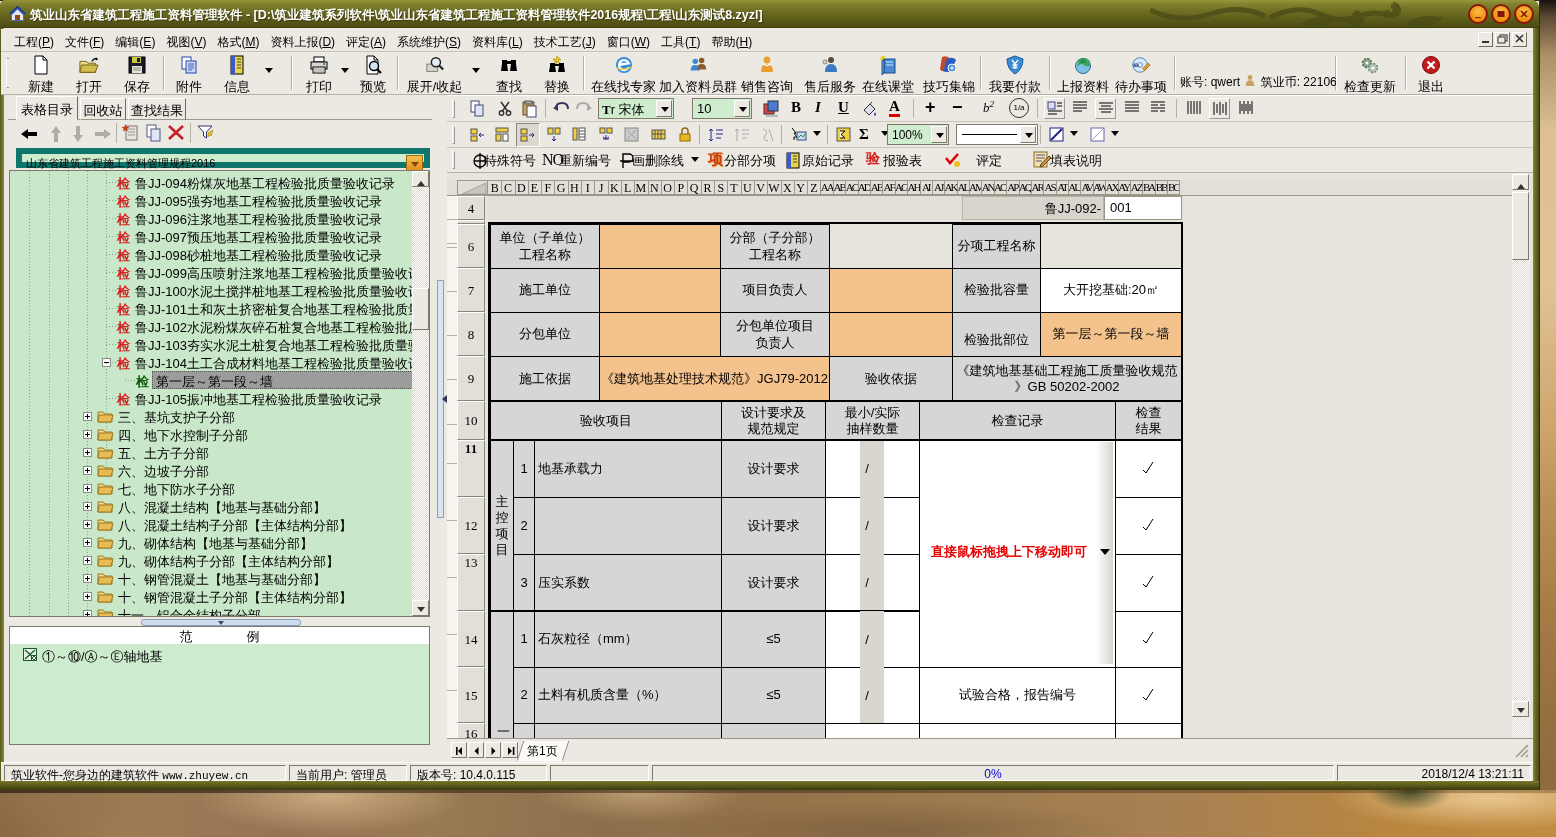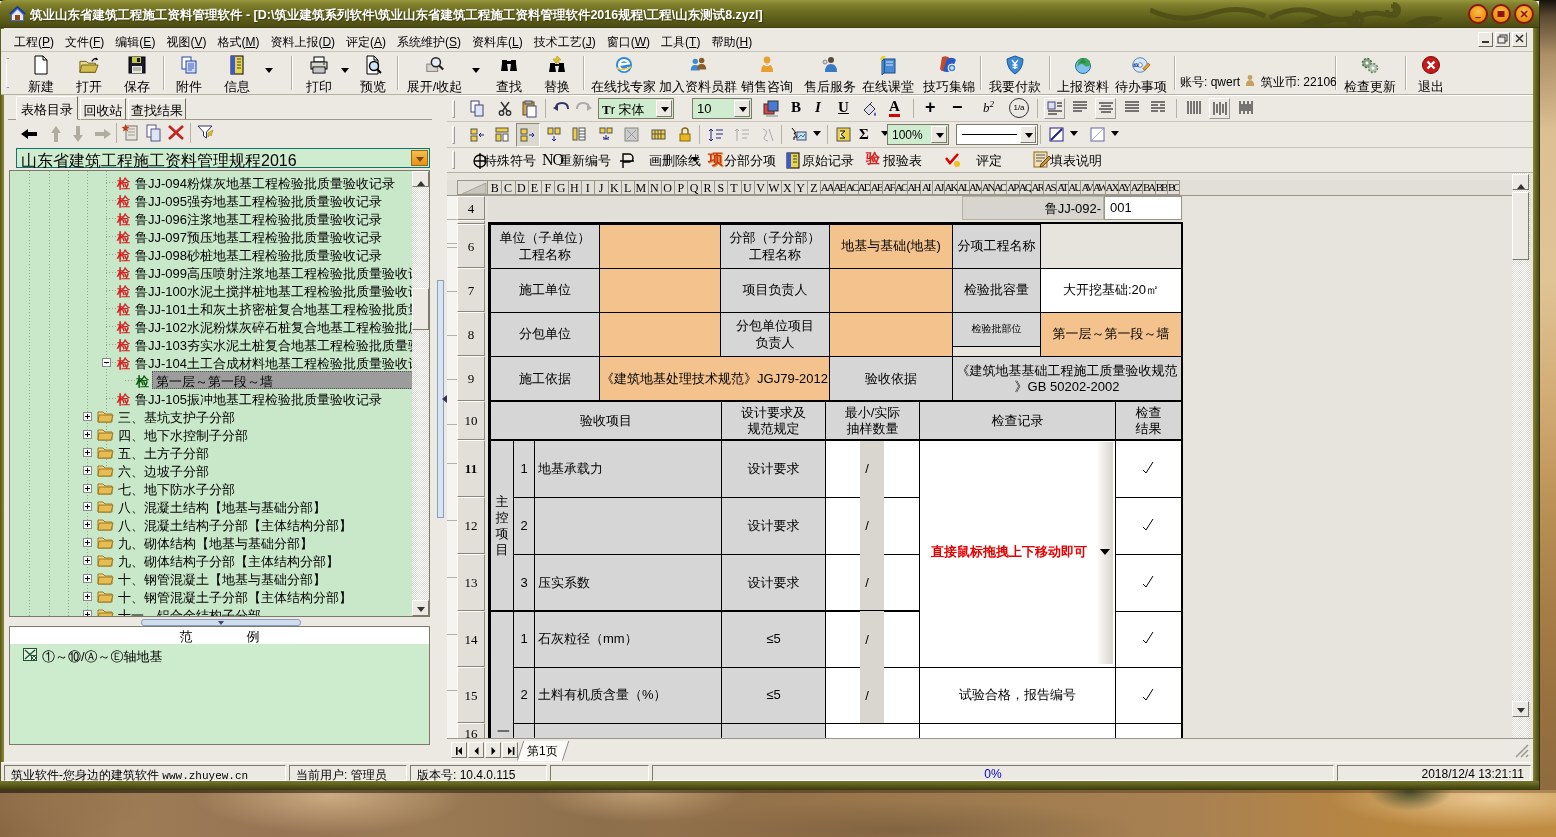--- a/index.html
+++ b/index.html
@@ -328,21 +328,21 @@
       </svg>
       <svg class="ab" style="left:158px;top:3px" width="20" height="19" viewBox="0 0 20 19">
         <path d="M3 3 L17 16 M17 3 L3 16" stroke="#c42222" stroke-width="2.6"></path>
       </svg>
       <div class="ab" style="left:182px;top:3px;width:1px;height:20px;background:#b5b2a5"></div>
       <svg class="ab" style="left:188px;top:3px" width="20" height="19" viewBox="0 0 20 19">
         <path d="M2 3 L16 3 L10.5 9 L10.5 15 L7.5 13 L7.5 9 Z" fill="#fff" stroke="#336"></path>
         <path d="M12 10 l5 -3 -2 6 -1 -1.5 -2 2.5 z" fill="#e8c020" stroke="#a08010" stroke-width="0.6"></path>
       </svg>
     </div>
-    <div class="ab" style="left:10px;top:53px;width:414px;height:20px;background:#cfeccf;border:1px solid #0f766e;font-size:16px;padding:2px 16px 0 4px;white-space:nowrap">山东省建筑工程施工资料管理规程2016<div class="ab" style="right:1px;top:1px;width:17px;height:16px;background:linear-gradient(180deg,#f4c050,#e89018);border:1px solid #9a6a10;">
+    <div class="ab" style="left:10px;top:53px;width:414px;height:20px;background:#cfeccf;border:6px solid #0f766e;font-size:11px;padding:2px 16px 0 4px;white-space:nowrap">山东省建筑工程施工资料管理规程2016<div class="ab" style="right:1px;top:1px;width:17px;height:16px;background:linear-gradient(180deg,#f4c050,#e89018);border:1px solid #9a6a10;">
         <div style="position:absolute;left:4px;top:6px;width:0;height:0;border:4px solid transparent;border-top:5px solid #7a4a08"></div>
       </div></div>
     <div id="tree" class="ab" style="left:3px;top:75px;width:421px;height:447px;background:#c9e8c9;border:1px solid #7d7a6b;overflow:hidden">
       <div class="ab" style="left:19px;top:0;width:1px;height:447px;background-image:repeating-linear-gradient(180deg,#8aa88a 0,#8aa88a 1px,transparent 1px,transparent 3px)"></div>
       <div class="ab" style="left:39px;top:0;width:1px;height:447px;background-image:repeating-linear-gradient(180deg,#8aa88a 0,#8aa88a 1px,transparent 1px,transparent 3px)"></div>
       <div class="ab" style="left:58px;top:0;width:1px;height:447px;background-image:repeating-linear-gradient(180deg,#8aa88a 0,#8aa88a 1px,transparent 1px,transparent 3px)"></div>
       <div class="ab" style="left:77px;top:0;width:1px;height:447px;background-image:repeating-linear-gradient(180deg,#8aa88a 0,#8aa88a 1px,transparent 1px,transparent 3px)"></div>
       <div class="ab" style="left:96px;top:0;width:1px;height:300px;background-image:repeating-linear-gradient(180deg,#8aa88a 0,#8aa88a 1px,transparent 1px,transparent 3px)"></div>
       <div class="ab" style="left:96px;top:11px;width:12px;height:1px;background-image:repeating-linear-gradient(90deg,#8aa88a 0,#8aa88a 1px,transparent 1px,transparent 3px)"></div>
       <div class="ab" style="left:107px;top:4px;font-size:13px;color:#d42222;font-weight:bold">检</div>
@@ -699,21 +699,21 @@
       <svg class="ab" style="left:24px;top:4px" width="18" height="18" viewBox="0 0 18 18">
         <circle cx="9" cy="9" r="6" fill="none" stroke="#000" stroke-width="1.3"></circle>
         <path d="M9 1 v16 M3 9 h12" stroke="#000" stroke-width="1.3"></path>
       </svg>
       <div class="ab" style="left:37px;top:4px;font-size:13px;white-space:nowrap">特殊符号</div>
       <div class="ab" style="left:95px;top:3px;font-size:16px;font-family:Liberation Serif;letter-spacing:-1px">NO</div>
       <div class="ab" style="left:112px;top:4px;font-size:13px;white-space:nowrap">重新编号</div>
       <svg class="ab" style="left:171px;top:4px" width="18" height="18" viewBox="0 0 18 18">
         <path d="M5 2 h6 a4 4 0 0 1 0 8 h-6 z M5 2 v14 M2 9 h14" stroke="#000" fill="none" stroke-width="1.4"></path>
       </svg>
-      <div class="ab" style="left:202px;top:4px;font-size:13px;white-space:nowrap">画删除线</div>
+      <div class="ab" style="left:185px;top:4px;font-size:13px;white-space:nowrap">画删除线</div>
       <div class="ab" style="left:244px;top:9px;border:4px solid transparent;border-top:5px solid #000;width:0;height:0"></div>
       <div class="ab" style="left:261px;top:2px;font-size:15px;font-weight:bold;color:#c43a10;text-shadow:1px 1px 0 #f4a040">项</div>
       <div class="ab" style="left:277px;top:4px;font-size:13px;white-space:nowrap">分部分项</div>
       <svg class="ab" style="left:338px;top:4px" width="18" height="18" viewBox="0 0 18 18">
         <rect x="2" y="1" width="12" height="15" fill="#e8d44a" stroke="#000"></rect>
         <rect x="2" y="1" width="4" height="15" fill="#3a5ad4"></rect>
         <path d="M8 4 h4 M8 7 h4 M8 10 h4" stroke="#444"></path>
       </svg>
       <div class="ab" style="left:355px;top:4px;font-size:13px;white-space:nowrap">原始记录</div>
       <div class="ab" style="left:419px;top:2px;font-size:14px;font-weight:bold;color:#d42222">验</div>
@@ -804,39 +804,36 @@
         <div class="ab" style="left:0;top:438px;width:10px;height:1px;background:#b5b2a5"></div>
         <div class="ab" style="left:0;top:494px;width:10px;height:1px;background:#b5b2a5"></div>
       </div>
       <div class="ab" style="left:10px;top:23px;width:28px;height:24px;background:#e2dfd8;border:1px solid;border-color:#fff #8a877a #8a877a #fff;font-family:'Liberation Serif';font-size:13px;text-align:center;padding-top:4px">4</div>
       <div class="ab" style="left:10px;top:47px;width:28px;height:4px;background:#e2dfd8;border:1px solid;border-color:#fff #8a877a #8a877a #fff;font-family:'Liberation Serif';font-size:13px;text-align:center;padding-top:0px"></div>
       <div class="ab" style="left:10px;top:51px;width:28px;height:44px;background:#e2dfd8;border:1px solid;border-color:#fff #8a877a #8a877a #fff;font-family:'Liberation Serif';font-size:13px;text-align:center;padding-top:14px">6</div>
       <div class="ab" style="left:10px;top:95px;width:28px;height:44px;background:#e2dfd8;border:1px solid;border-color:#fff #8a877a #8a877a #fff;font-family:'Liberation Serif';font-size:13px;text-align:center;padding-top:14px">7</div>
       <div class="ab" style="left:10px;top:139px;width:28px;height:44px;background:#e2dfd8;border:1px solid;border-color:#fff #8a877a #8a877a #fff;font-family:'Liberation Serif';font-size:13px;text-align:center;padding-top:14px">8</div>
       <div class="ab" style="left:10px;top:183px;width:28px;height:45px;background:#e2dfd8;border:1px solid;border-color:#fff #8a877a #8a877a #fff;font-family:'Liberation Serif';font-size:13px;text-align:center;padding-top:14px">9</div>
       <div class="ab" style="left:10px;top:228px;width:28px;height:39px;background:#e2dfd8;border:1px solid;border-color:#fff #8a877a #8a877a #fff;font-family:'Liberation Serif';font-size:13px;text-align:center;padding-top:11px">10</div>
-      <div class="ab" style="left:10px;top:267px;width:28px;height:57px;background:#e2dfd8;border:1px solid;border-color:#fff #8a877a #8a877a #fff;font-family:'Liberation Serif';font-size:13px;font-weight:bold;text-align:center;padding-top:20px">11</div>
+      <div class="ab" style="left:10px;top:267px;width:28px;height:57px;background:#e2dfd8;border:1px solid;border-color:#fff #8a877a #8a877a #fff;font-family:'Liberation Serif';font-size:13px;font-weight:bold;text-align:center;">11</div>
       <div class="ab" style="left:10px;top:324px;width:28px;height:57px;background:#e2dfd8;border:1px solid;border-color:#fff #8a877a #8a877a #fff;font-family:'Liberation Serif';font-size:13px;text-align:center;padding-top:20px">12</div>
-      <div class="ab" style="left:10px;top:381px;width:28px;height:57px;background:#e2dfd8;border:1px solid;border-color:#fff #8a877a #8a877a #fff;font-family:'Liberation Serif';font-size:13px;text-align:center;padding-top:20px">13</div>
+      <div class="ab" style="left:10px;top:381px;width:28px;height:57px;background:#e2dfd8;border:1px solid;border-color:#fff #8a877a #8a877a #fff;font-family:'Liberation Serif';font-size:13px;text-align:center;">13</div>
       <div class="ab" style="left:10px;top:438px;width:28px;height:56px;background:#e2dfd8;border:1px solid;border-color:#fff #8a877a #8a877a #fff;font-family:'Liberation Serif';font-size:13px;text-align:center;padding-top:20px">14</div>
       <div class="ab" style="left:10px;top:494px;width:28px;height:56px;background:#e2dfd8;border:1px solid;border-color:#fff #8a877a #8a877a #fff;font-family:'Liberation Serif';font-size:13px;text-align:center;padding-top:20px">15</div>
       <div class="ab" style="left:10px;top:550px;width:28px;height:20px;background:#e2dfd8;border:1px solid;border-color:#fff #8a877a #8a877a #fff;font-family:'Liberation Serif';font-size:13px;text-align:center;padding-top:2px">16</div>
       <div class="ab" style="left:41px;top:23px;width:695px;height:24px;background:#e2dfd8"></div>
       <div class="ab" style="left:515px;top:23px;width:142px;height:24px;background:#d8d5ce;border:1px solid #b5b2a5;font-size:13px;text-align:right;padding:3px 2px 0 0">鲁JJ-092-</div>
       <div class="ab" style="left:657px;top:23px;width:78px;height:24px;background:#fff;border:1px solid #9a9789;font-size:13px;padding:3px 0 0 5px">001</div>
       <div class="ab" style="left:43px;top:51px;width:110px;height:45px;background:#d6d6d6;border:1px solid #000;font-size:13px;">
         <div style="position:absolute;left:0;top:0;right:0;bottom:0;display:flex;align-items:center;justify-content:center;text-align:center;line-height:1.25">单位（子单位）<br>工程名称</div>
       </div>
       <div class="ab" style="left:152px;top:51px;width:122px;height:45px;background:#f4c28c;border:1px solid #000;font-size:13px;"></div>
       <div class="ab" style="left:273px;top:51px;width:110px;height:45px;background:#d6d6d6;border:1px solid #000;font-size:13px;">
         <div style="position:absolute;left:0;top:0;right:0;bottom:0;display:flex;align-items:center;justify-content:center;text-align:center;line-height:1.25">分部（子分部）<br>工程名称</div>
       </div>
-      <div class="ab" style="left:382px;top:51px;width:124px;height:45px;background:#f4c28c;border:1px solid #000;font-size:13px;">
-        <div style="position:absolute;left:0;top:0;right:0;bottom:0;display:flex;align-items:center;justify-content:center;text-align:center;line-height:1.25">地基与基础(地基)</div>
-      </div>
       <div class="ab" style="left:505px;top:51px;width:89px;height:45px;background:#d6d6d6;border:1px solid #000;font-size:13px;">
         <div style="position:absolute;left:0;top:0;right:0;bottom:0;display:flex;align-items:center;justify-content:center;text-align:center;line-height:1.25">分项工程名称</div>
       </div>
       <div class="ab" style="left:43px;top:95px;width:110px;height:45px;background:#d6d6d6;border:1px solid #000;font-size:13px;">
         <div style="position:absolute;left:0;top:0;right:0;bottom:0;display:flex;align-items:center;justify-content:center;text-align:center;line-height:1.25">施工单位</div>
       </div>
       <div class="ab" style="left:152px;top:95px;width:122px;height:45px;background:#f4c28c;border:1px solid #000;font-size:13px;"></div>
       <div class="ab" style="left:273px;top:95px;width:110px;height:45px;background:#d6d6d6;border:1px solid #000;font-size:13px;">
         <div style="position:absolute;left:0;top:0;right:0;bottom:0;display:flex;align-items:center;justify-content:center;text-align:center;line-height:1.25">项目负责人</div>
       </div>
@@ -848,21 +845,21 @@
         <div style="position:absolute;left:0;top:0;right:0;bottom:0;display:flex;align-items:center;justify-content:center;text-align:center;line-height:1.25">大开挖基础:20㎡</div>
       </div>
       <div class="ab" style="left:43px;top:139px;width:110px;height:45px;background:#d6d6d6;border:1px solid #000;font-size:13px;">
         <div style="position:absolute;left:0;top:0;right:0;bottom:0;display:flex;align-items:center;justify-content:center;text-align:center;line-height:1.25">分包单位</div>
       </div>
       <div class="ab" style="left:152px;top:139px;width:122px;height:45px;background:#f4c28c;border:1px solid #000;font-size:13px;"></div>
       <div class="ab" style="left:273px;top:139px;width:110px;height:45px;background:#d6d6d6;border:1px solid #000;font-size:13px;">
         <div style="position:absolute;left:0;top:0;right:0;bottom:0;display:flex;align-items:center;justify-content:center;text-align:center;line-height:1.25">分包单位项目<br>负责人</div>
       </div>
       <div class="ab" style="left:382px;top:139px;width:124px;height:45px;background:#f4c28c;border:1px solid #000;font-size:13px;"></div>
-      <div class="ab" style="left:505px;top:139px;width:89px;height:35px;background:#d6d6d6;border:1px solid #000;font-size:10px;">
+      <div class="ab" style="left:505px;top:139px;width:89px;height:57px;background:#d6d6d6;border:1px solid #000;font-size:13px;">
         <div style="position:absolute;left:0;top:0;right:0;bottom:0;display:flex;align-items:center;justify-content:center;text-align:center;line-height:1.25">检验批部位</div>
       </div>
       <div class="ab" style="left:593px;top:139px;width:142px;height:45px;background:#f4c28c;border:1px solid #000;font-size:13px;">
         <div style="position:absolute;left:0;top:0;right:0;bottom:0;display:flex;align-items:center;justify-content:center;text-align:center;line-height:1.25">第一层～第一段～墙</div>
       </div>
       <div class="ab" style="left:43px;top:183px;width:110px;height:46px;background:#d6d6d6;border:1px solid #000;font-size:13px;">
         <div style="position:absolute;left:0;top:0;right:0;bottom:0;display:flex;align-items:center;justify-content:center;text-align:center;line-height:1.25">施工依据</div>
       </div>
       <div class="ab" style="left:152px;top:183px;width:231px;height:46px;background:#f4c28c;border:1px solid #000;font-size:13px;">
         <div style="position:absolute;left:0;top:0;right:0;bottom:0;display:flex;align-items:center;justify-content:center;text-align:center;line-height:1.25">《建筑地基处理技术规范》JGJ79-2012</div>

